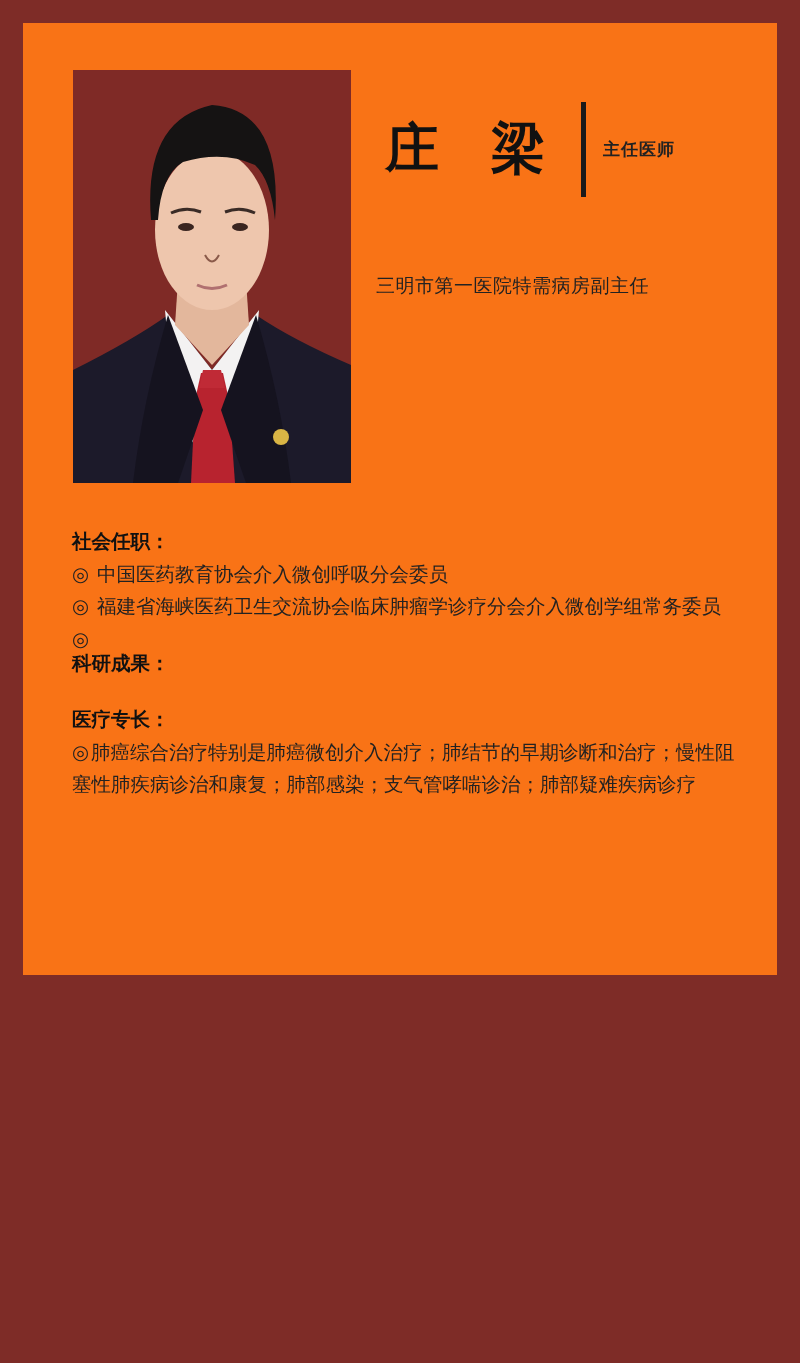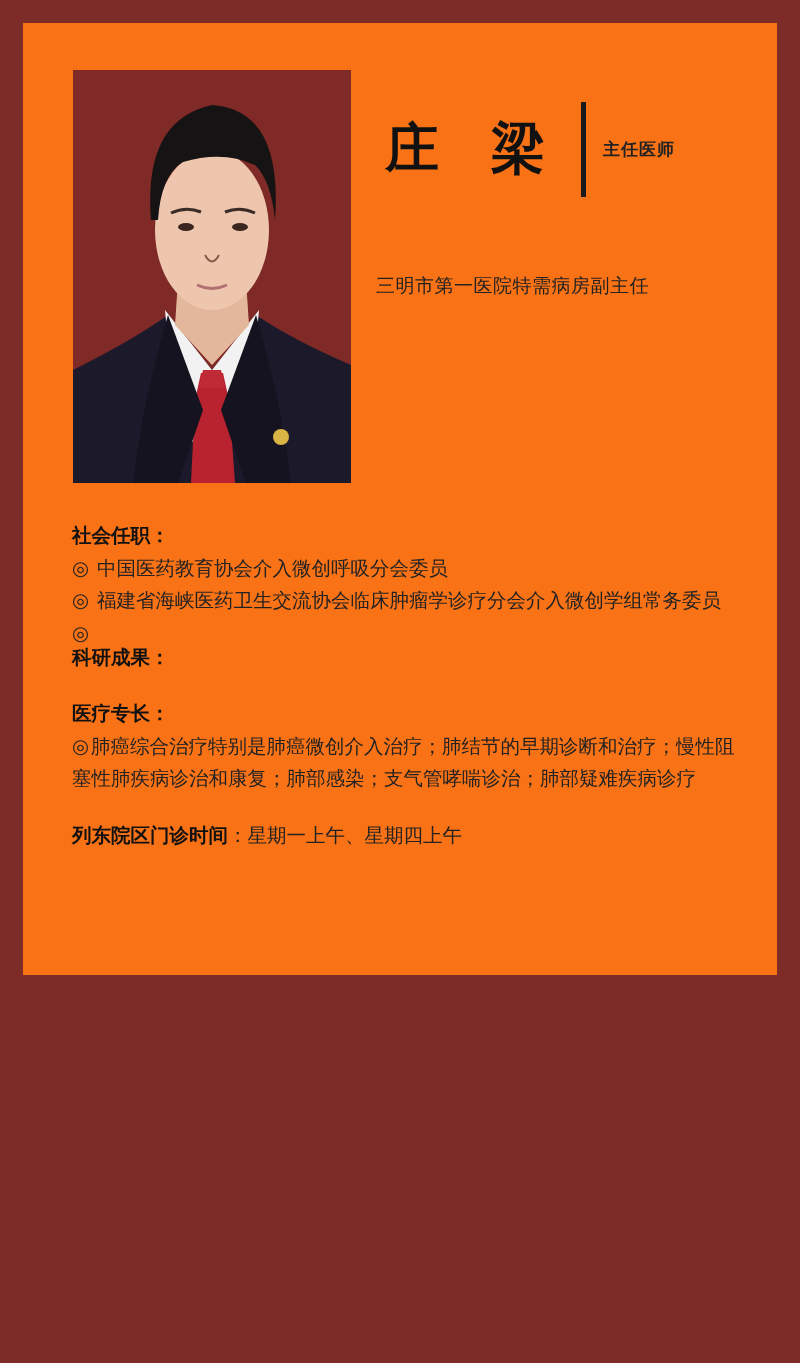--- a/index.html
+++ b/index.html
@@ -7,21 +7,21 @@
          font-family:"DejaVu Sans","Liberation Sans",sans-serif; color:#1d1d1d; }
   .card { position:absolute; left:23px; top:23px; width:754px; height:952px; background:#f97316; }
   .photo { position:absolute; left:50px; top:47px; width:278px; height:413px; background:#7f2a26; overflow:hidden; }
   .name { position:absolute; left:362px; top:95px; font-family:"DejaVu Serif","Liberation Serif",serif;
           font-size:54px; font-weight:bold; letter-spacing:52px; color:#111; line-height:60px; }
   .vbar { position:absolute; left:558px; top:79px; width:5px; height:95px; background:#1a1a1a; }
   .rank { position:absolute; left:580px; top:115px; font-size:17px; font-weight:bold; color:#222; letter-spacing:1px;text-align:center; }
   .affil { position:absolute; left:353px; top:216px; font-size:19px; color:#222; letter-spacing:0.5px;margin-top:34px; }
   .content { position:absolute; left:49px; top:497px; width:665px; font-size:19.5px; line-height:32.5px; color:#222; }
   .h { font-weight:bold; font-size:19.5px; color:#111; }
-  .sec { margin-bottom:24px; }
+  .sec { margin-bottom:24px;margin-top:6px; }
   .item { position:relative; padding-left:25px; }
   .item .bullet { position:absolute; left:0; top:0; }
   .para { text-indent:0; }
   .para .bullet { margin-right:2px; }
   .kv { display:block; }
   .kv .k { font-weight:bold; color:#111; }
 </style>
 </head>
 <body>
 
@@ -86,19 +86,16 @@
     </div>
 
     <div class="sec">
       <div class="h">医疗专长：</div>
       <div class="para">
         <span class="bullet">◎</span><span>肺癌综合治疗特别是肺癌微创介入治疗；肺结节的早期诊断和治疗；慢性阻塞性肺疾病诊治和康复；肺部感染；支气管哮喘诊治；肺部疑难疾病诊疗</span>
       </div>
     </div>
 
     <div class="sec">
-      <div class="kv">
-        <span class="k">列东院区门诊时间</span><span>：</span><span>星期一上午、星期四上午</span>
-      </div>
     </div>
 
   </div>
 </div>
 
 </body></html>

